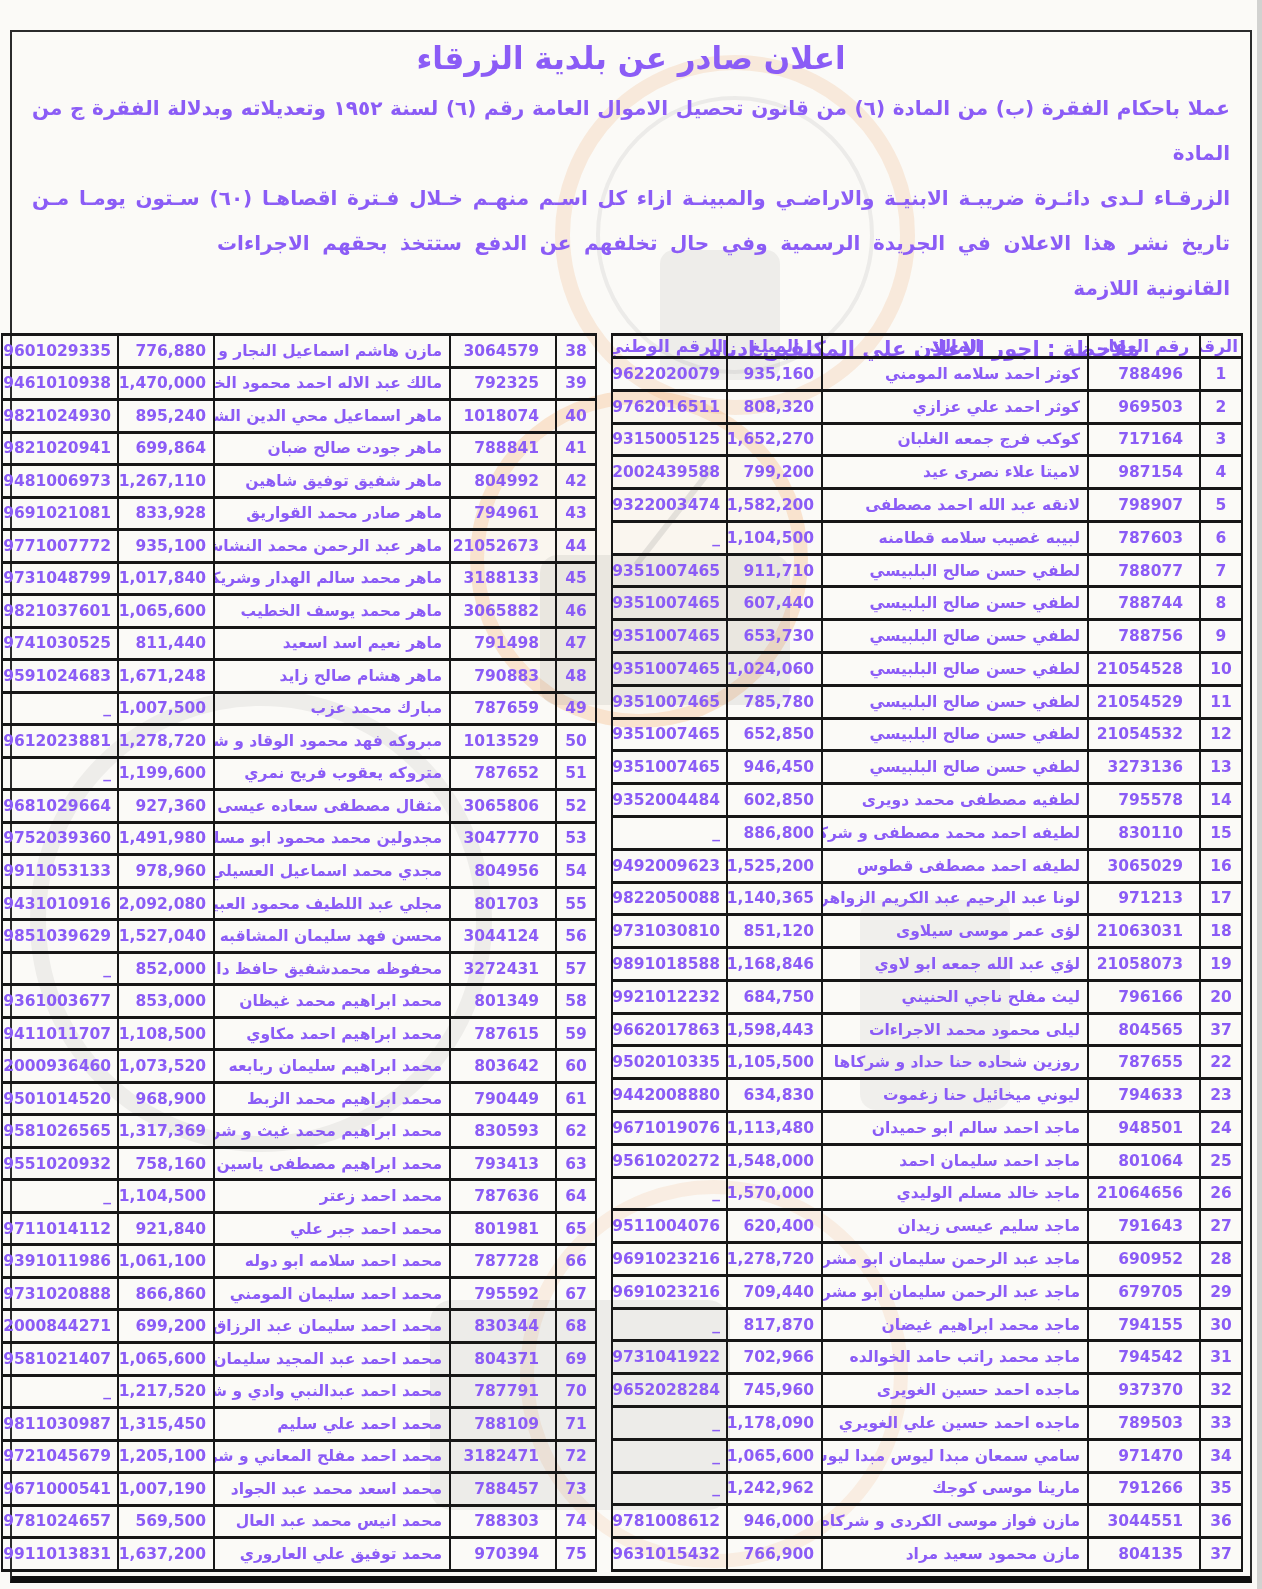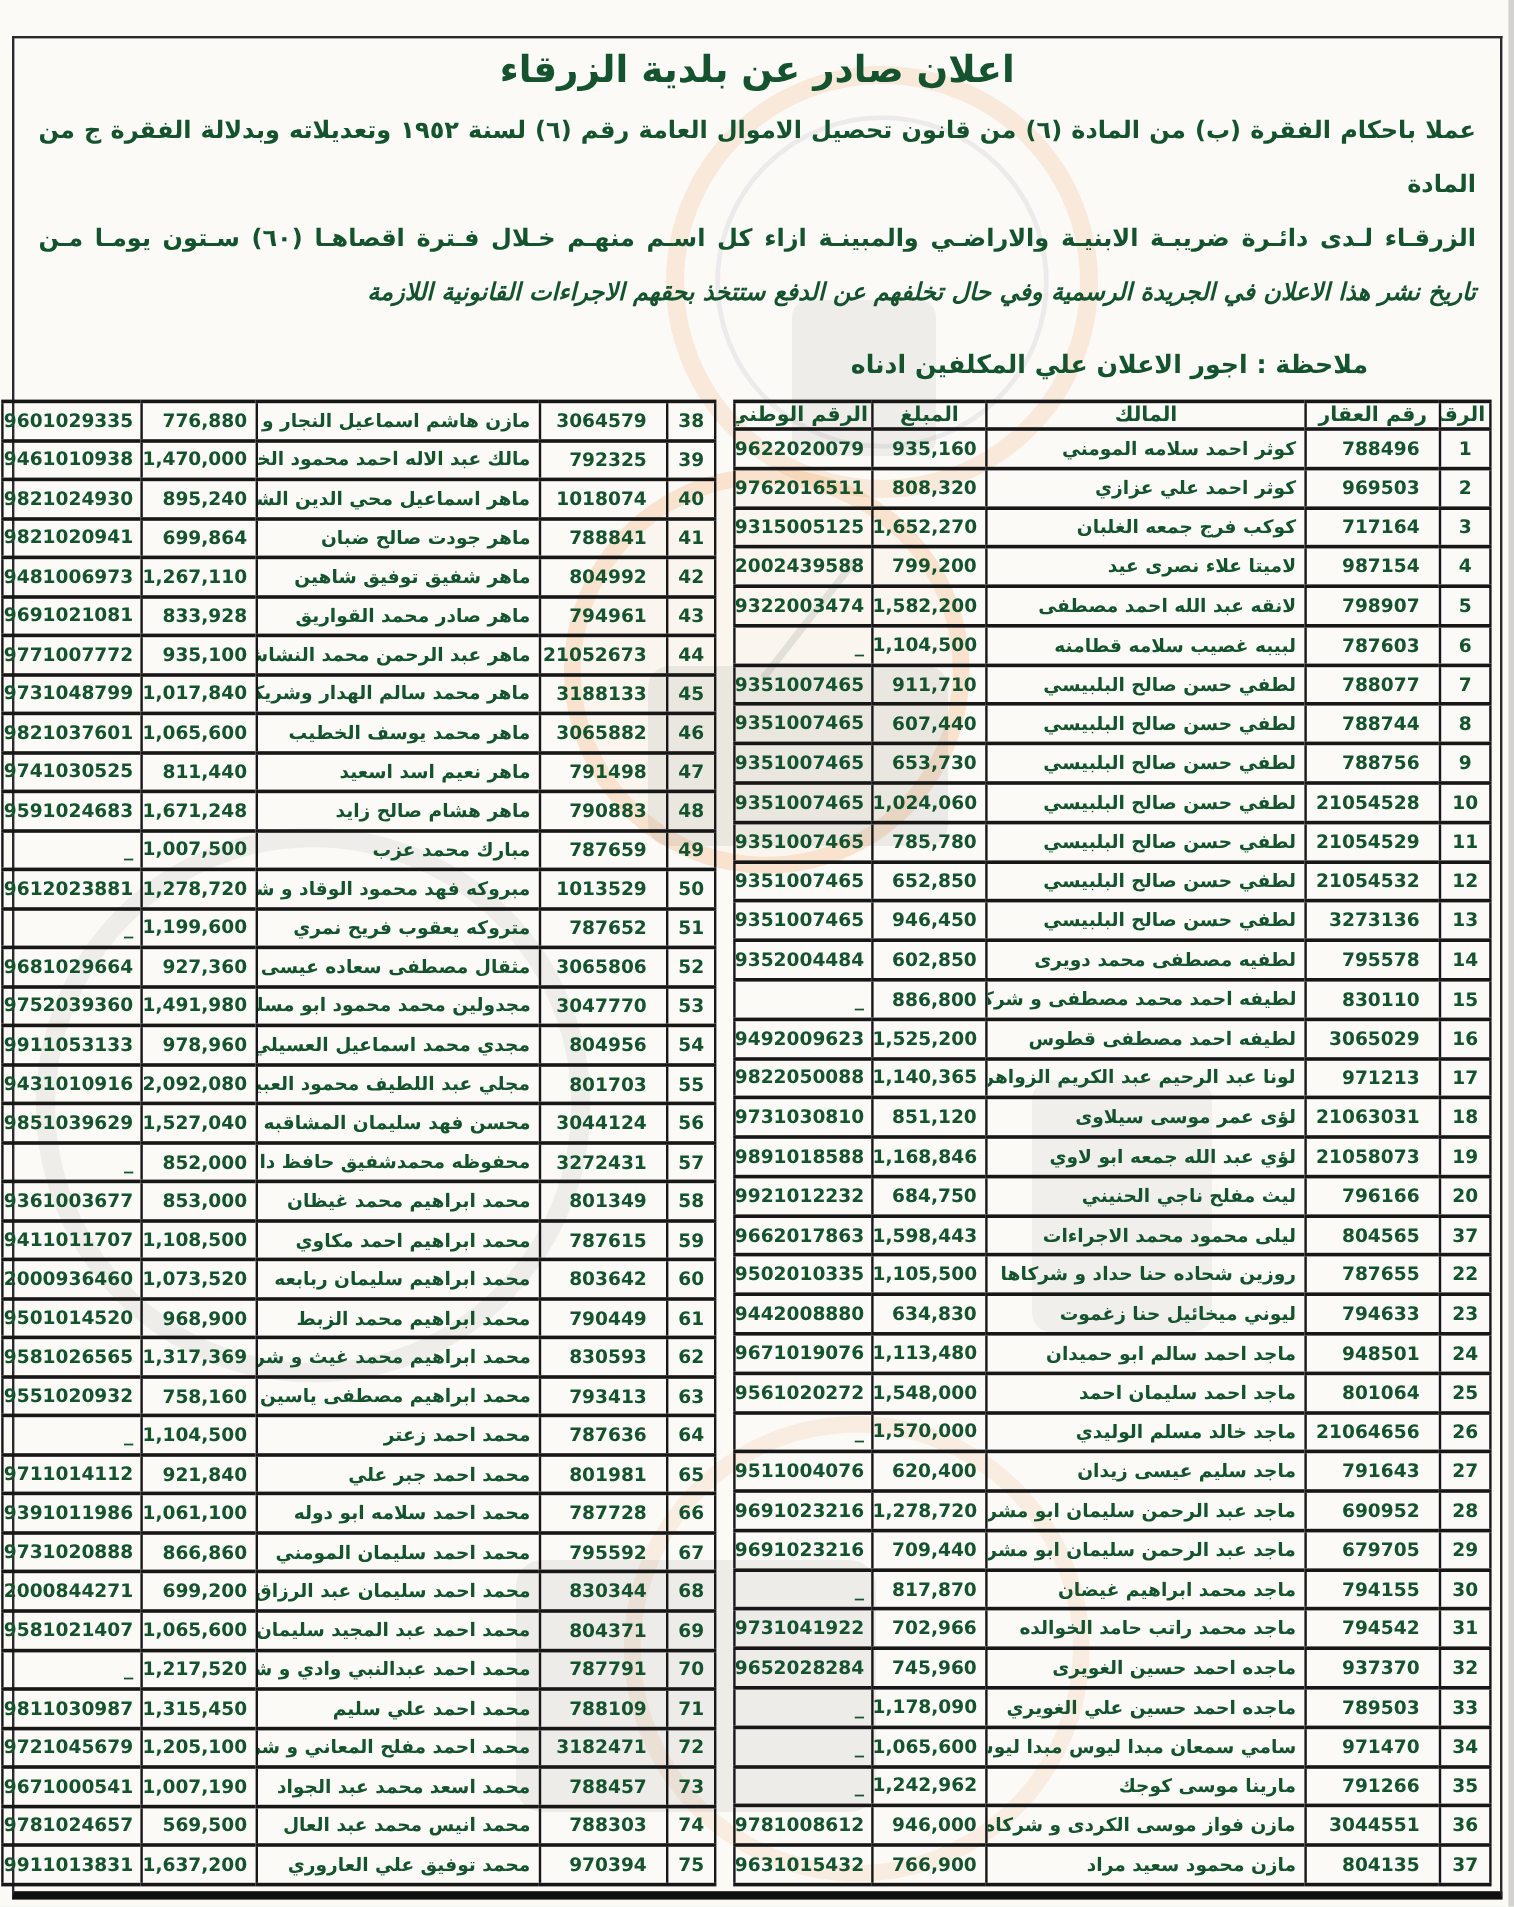--- a/index.html
+++ b/index.html
@@ -1,20 +1,20 @@
 <!DOCTYPE html>
 <html lang="ar" dir="rtl"><head>
 <meta charset="utf-8">
 <style>
   html,body { margin:0; padding:0; background:#e9e9e7; }
   .page {
     position:relative; width:1262px; height:1589px;
     background:#fbfaf7; overflow:hidden;
     font-family:"DejaVu Sans", sans-serif;
-    color:#14532d; direction:rtl; font-weight:700;
+    color:#8b5cf6; direction:rtl; font-weight:700;
   }
   
   .wm { position:absolute; z-index:0; pointer-events:none; }
   .wm-ring1 { left:555px; top:55px;  width:330px; height:330px; border-radius:50%;
               border:15px solid rgba(238,150,72,0.16); }
   .wm-ring1::after { content:""; position:absolute; inset:26px; border-radius:50%;
               border:4px solid rgba(150,150,150,0.14); }
   .wm-ring2 { left:470px; top:390px; width:310px; height:310px; border-radius:50%;
               border:14px solid rgba(238,150,72,0.20); background:rgba(250,215,180,0.10); }
   .wm-ring2::after { content:""; position:absolute; left:48%; top:12%; width:6px; height:40%;
@@ -28,21 +28,21 @@
   .wm-block3 { left:860px; top:900px;  width:150px; height:210px; background:rgba(95,95,95,0.07); border-radius:16px; }
   .wm-block4 { left:660px; top:250px;  width:120px; height:130px; background:rgba(95,95,95,0.08); border-radius:14px; }
   
   .frame {
     position:absolute; z-index:1; left:10px; top:30px; width:1242px; height:1553px;
     border:2px solid #2b2b2b; border-bottom:7px solid #101010; box-sizing:border-box;
   }
   .title { margin:8px 10px 0; text-align:center; font-size:31px; letter-spacing:0.5px; }
   .body-text { margin:10px 20px 0 20px; font-size:20px; line-height:45px; }
   .bl { margin:0; text-align:justify; text-align-last:justify; }
-  .bl-last { text-align-last:right; padding-left:185px;font-style:italic; }
+  .bl-last { text-align-last:right; padding-left:185px; }
   .note { margin-top:26px; padding-left:20px; padding-right:110px; font-size:21px; text-align:right; }
   .signature { position:absolute; left:28px; top:192px; font-size:21px; line-height:28px; text-align:center; }
   
   .tables {
     position:absolute; left:7px; right:7px; top:301px; bottom:4px;
     display:flex; gap:14px; direction:rtl;
   }
   table.t { border-collapse:collapse; table-layout:fixed; height:100%; direction:rtl;
             background:transparent; }
   .t-right { width:630px; }

